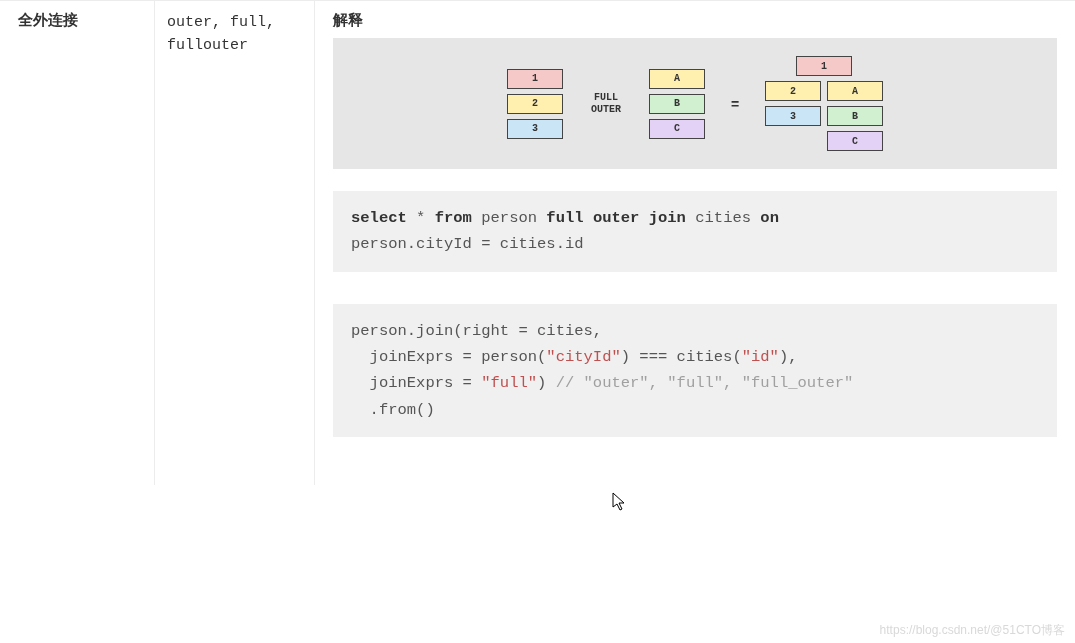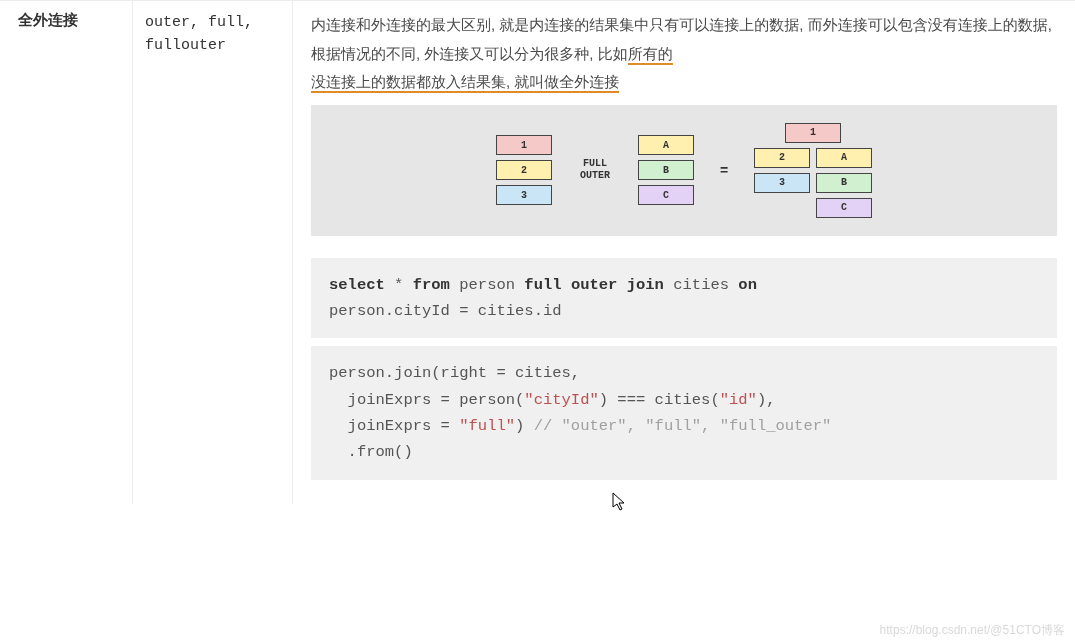--- a/index.html
+++ b/index.html
@@ -10,21 +10,21 @@
     background: #fff;
     width: 1075px;
     height: 643px;
     overflow: hidden;
   }
   .row {
     display: flex;
     border-top: 1px solid #ececec;
   }
   .col1 {
-    width: 133px;
+    width: 155px;
     padding: 10px 18px;
     border-right: 1px solid #ececec;
     font-weight: 600;
     color: #333;
     font-size: 15px;
   }
   .col2 {
     width: 160px;
     padding: 11px 12px;
     border-right: 1px solid #ececec;
@@ -83,21 +83,21 @@
     padding: 0 6px;
   }
   .eq { font-size: 14px; font-weight:700; color:#333; padding:0 4px;}
   .code {
     background:#f0f0f0;
     padding: 14px 18px;
     font-family: "Menlo","Consolas","Courier New",monospace;
     font-size: 15.5px;
     line-height: 1.7;
     color:#555;
-    margin-bottom: 8px;
+    margin-bottom: 32px;
     white-space: pre-wrap;
   }
   .code .b { font-weight:700; color:#333; }
   .code .s { color:#c05050; }
   .code .cmt { color:#a0a0a0; }
   .cursor {
     position: absolute;
     left: 612px; top: 492px;
     font-size: 18px; color:#222;
     pointer-events:none;
@@ -108,24 +108,21 @@
   }
 </style>
 </head>
 <body>
 
 <div class="row">
   <div class="col1">全外连接</div>
   <div class="col2">outer, full, fullouter</div>
   <div class="col3">
 
-    <div class="desc">
-      <span>内连接和外连接的最大区别, 就是内连接的结果集中只有可以连接上的数据, 而外连接可以包含没有连接上的数据, 根据情况的不同, 外连接又可以分为很多种, 比如</span><span class="ul">所有的</span><br>
-      <span class="ul">没连接上的数据都放入结果集, 就叫做全外连接</span>
-    </div>
+    <div class="sec-title">解释</div>
 
     <div class="diagram">
       <div class="stack">
         <div class="cell c-pink">1</div>
         <div class="cell c-yellow">2</div>
         <div class="cell c-blue">3</div>
       </div>
       <div class="op-label">
         <span>FULL</span><br>
         <span>OUTER</span>

